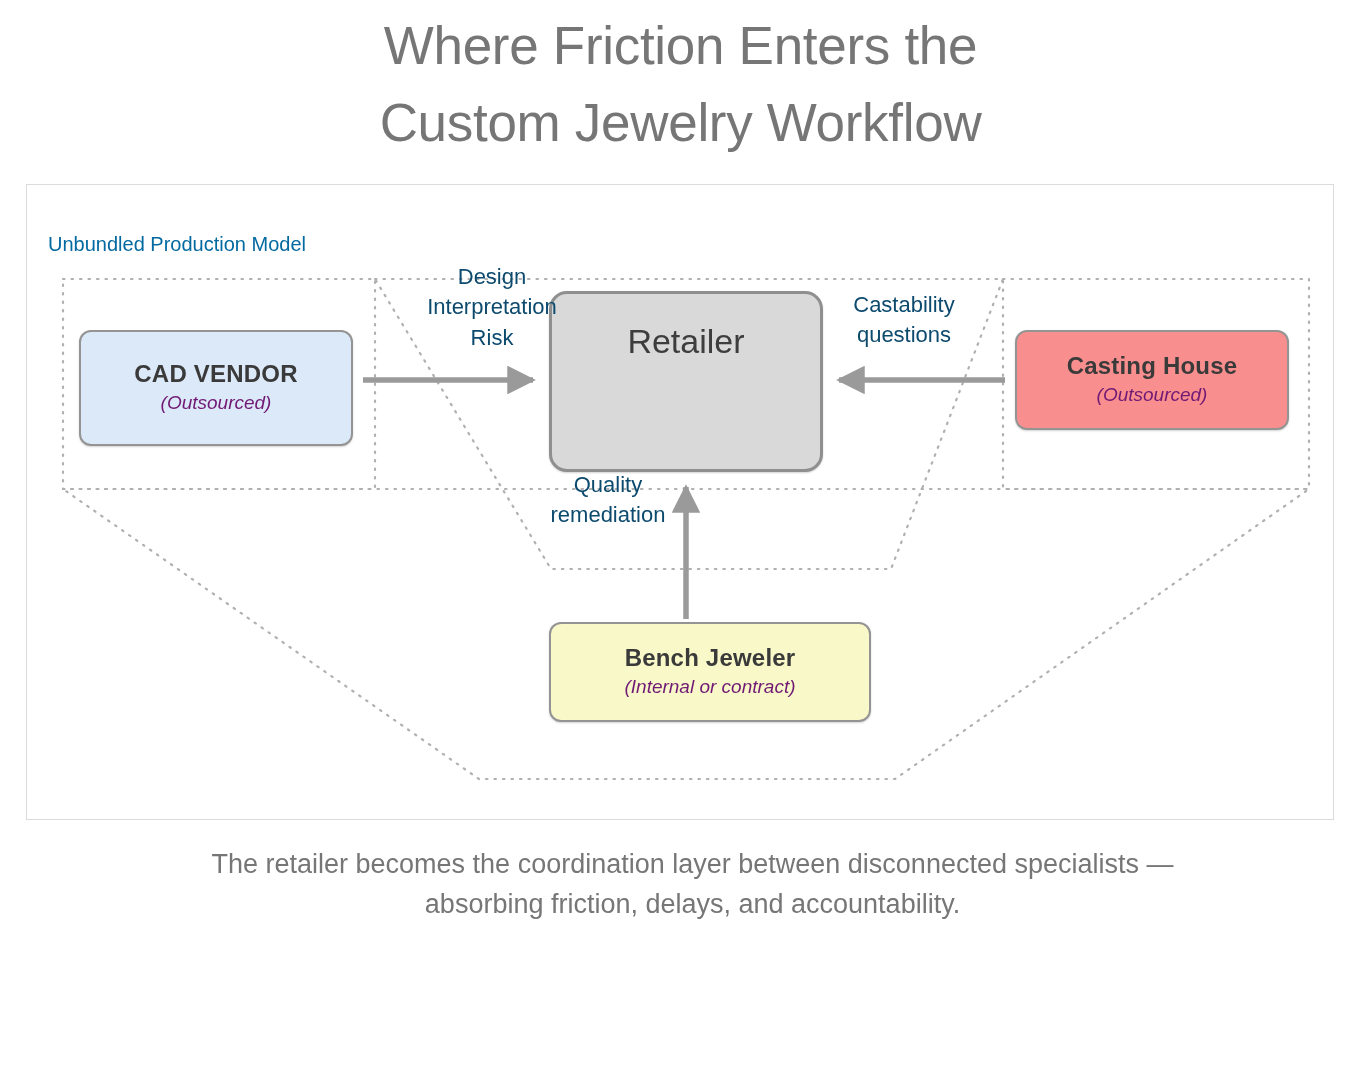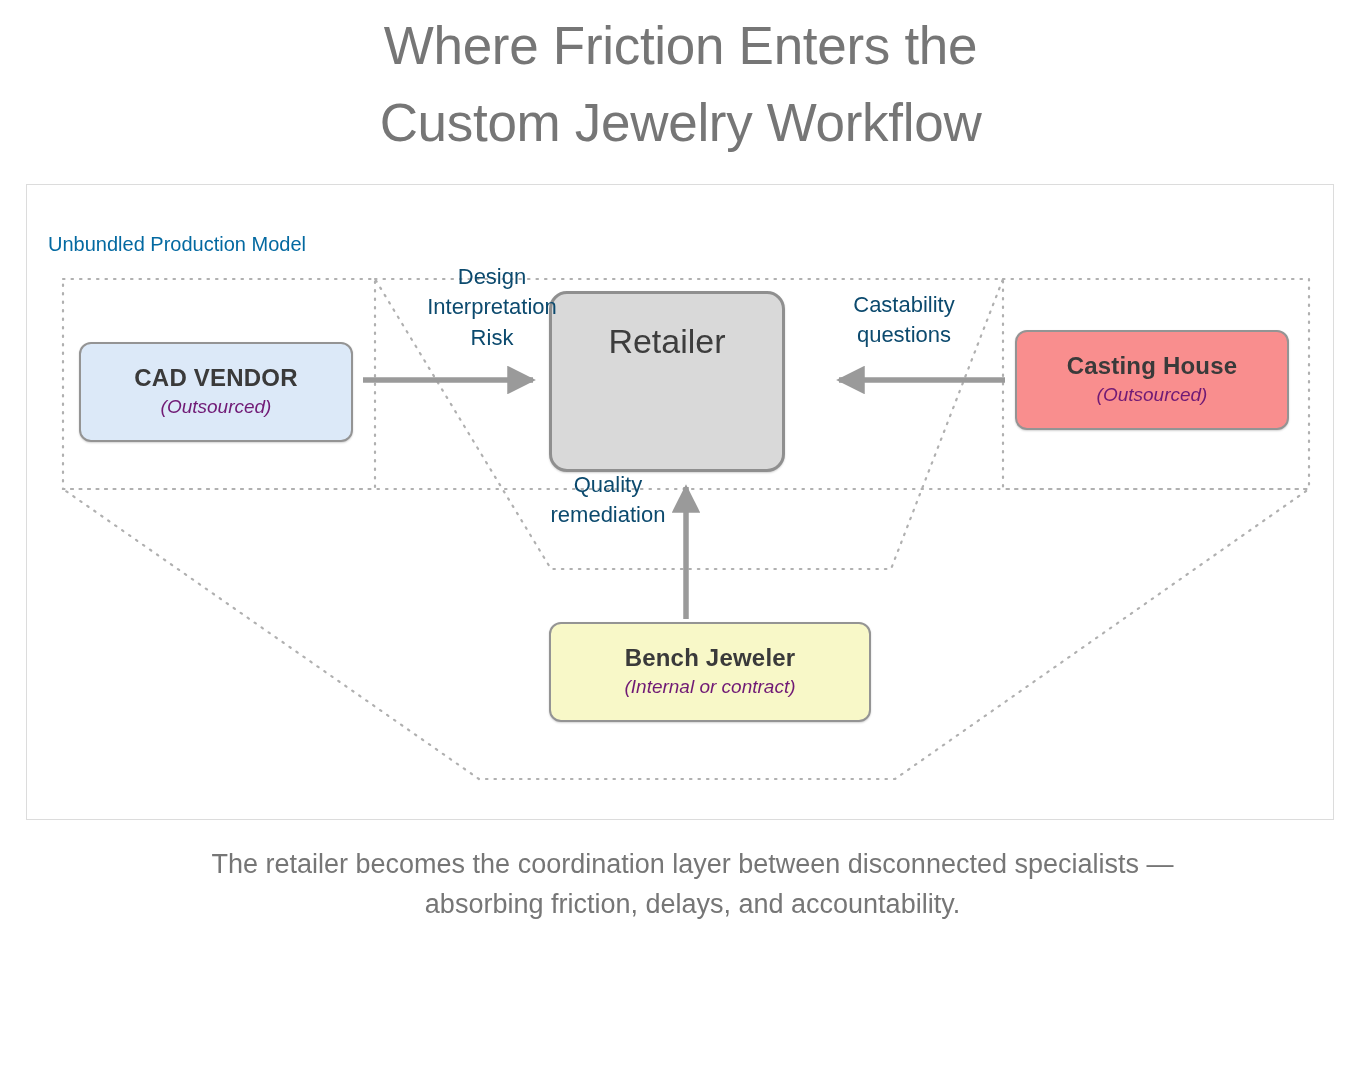--- a/index.html
+++ b/index.html
@@ -80,34 +80,33 @@
   }
   .node .sub {
     font-size: 19px;
     color: #701a75;
     margin-top: 3px;
     line-height: 1.28;
     font-style: italic;
   }
 
   #node-cad {
-    left: 52px;  top: 145px;  width: 274px; height: 100px;
+    left: 52px;  top: 145px;  width: 274px; height: 116px;
     background: #dce9f8;
-    margin-top: 12px;
   }
   #node-casting {
     left: 988px; top: 145px;  width: 274px; height: 100px;
     background: #f98e8e;
   }
   #node-bench {
     left: 522px; top: 437px;  width: 322px; height: 100px;
     background: #f8f8c8;
   }
   #node-retailer {
-    left: 522px; top: 106px;  width: 236px; height: 181px;
+    left: 522px; top: 106px;  width: 274px; height: 181px;
     background: #d9d9d9;
     border: 3px solid #8f8f8f;
     border-radius: 18px;
     justify-content: flex-start;
     padding-top: 28px;
   }
   #node-retailer .nm {
     font-weight: 400;
     font-size: 34px;
     color: #3d3d3d;

